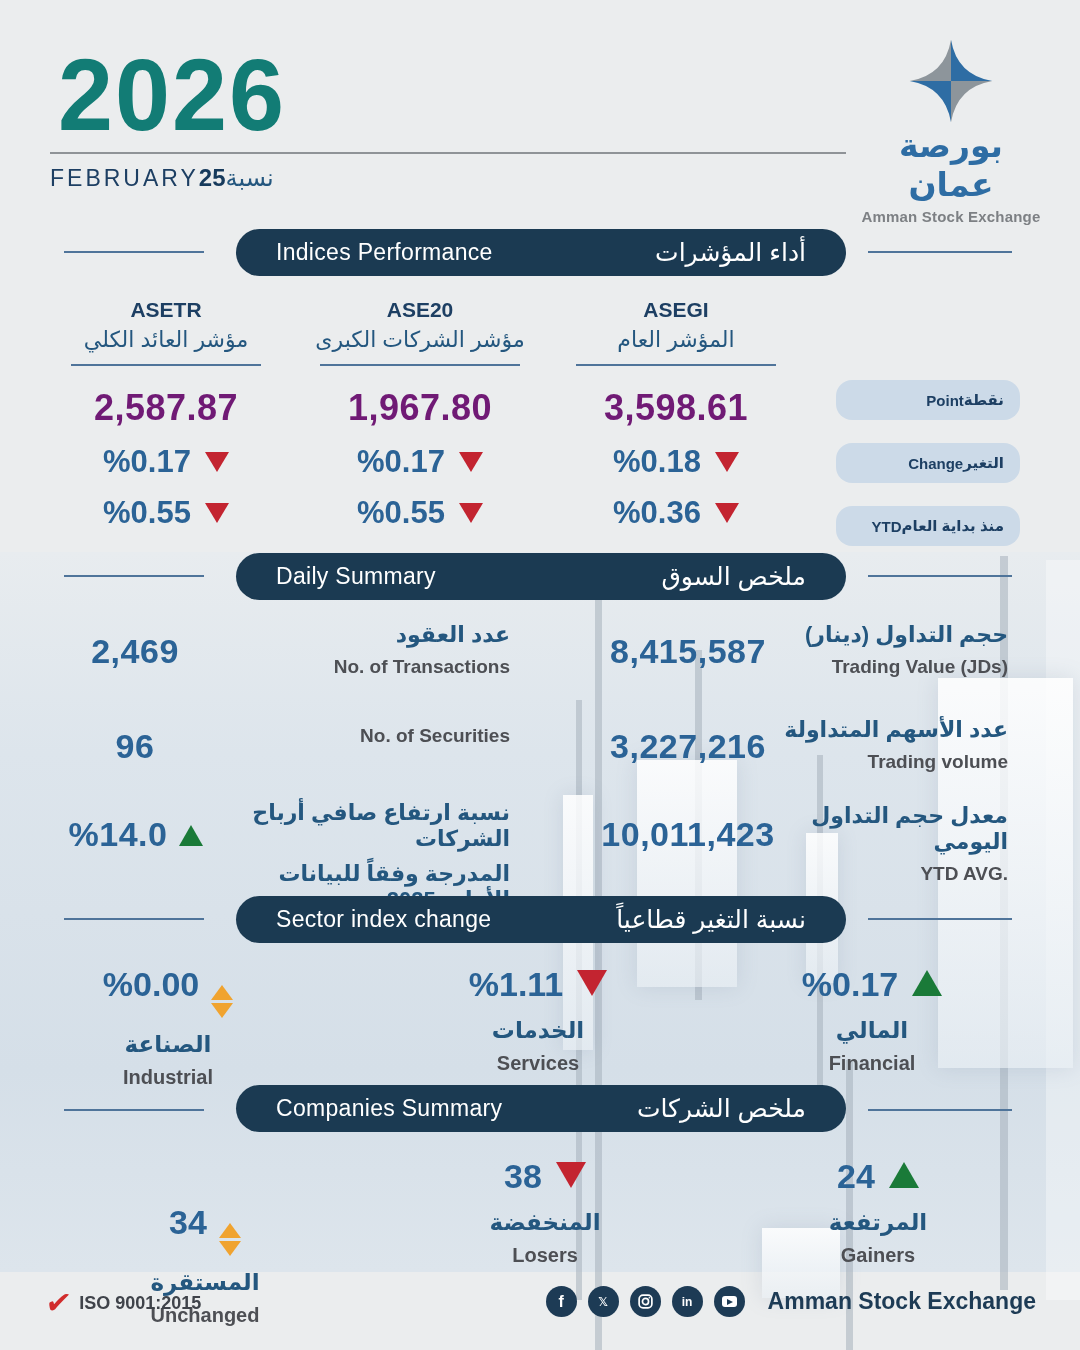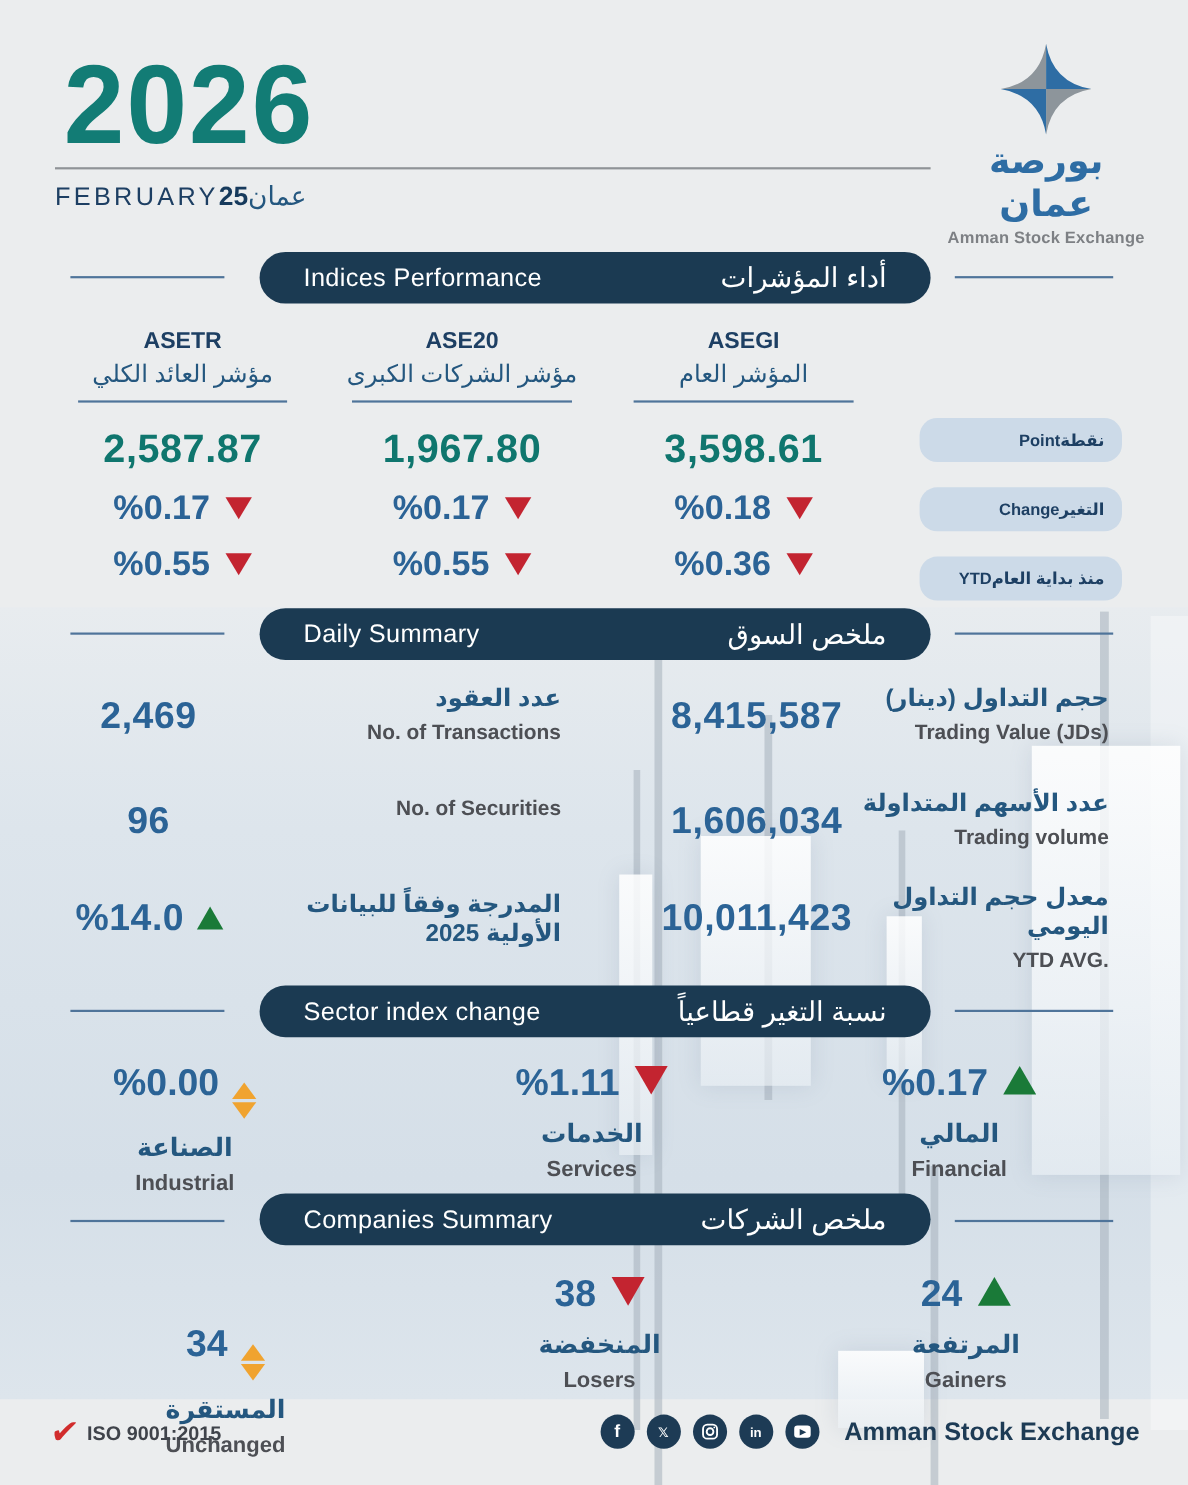--- a/index.html
+++ b/index.html
@@ -36,21 +36,21 @@
   .sec-pill { position:absolute; left:236px; width:610px; height:47px; background:#1b3a52;
     border-radius:24px; display:flex; align-items:center; justify-content:space-between;
     padding:0 40px; color:#fff; }
   .sec-en { font-size:23px; letter-spacing:.3px; }
   .sec-ar { font-size:25px; }
   
   .idx-col { position:absolute; top:298px; text-align:center; }
   .idx-code { font-size:21px; font-weight:700; color:#1d3f63; }
   .idx-name { font-size:22px; color:#24577f; margin-top:5px; }
   .idx-underline { width:200px; height:2px; background:#4f749a; margin:11px auto 0; }
-  .idx-point { margin-top:21px; font-size:36px; font-weight:700; color:#0f766e; letter-spacing:.5px; }
+  .idx-point { margin-top:21px; font-size:36px; font-weight:700; color:#701a75; letter-spacing:.5px; }
   .idx-chg { margin-top:15px; font-size:31px; font-weight:700; color:#2b6396; }
   .idx-ytd { margin-top:15px; font-size:31px; font-weight:700; color:#2b6396; }
   .pill-stack { position:absolute; left:836px; top:380px; width:184px; }
   .label-pill { width:184px; height:40px; background:#ccdae8; border-radius:16px;
     display:flex; align-items:center; justify-content:flex-end; padding:0 16px; margin-bottom:23px; }
   .label-pill .en { font-size:15px; font-weight:700; color:#1d3f63; }
   .label-pill .ar { font-size:15px; font-weight:700; color:#1d3f63; }
   
   .tri { display:inline-block; width:0; height:0; vertical-align:baseline; }
   .tri-down-sm { border-left:12px solid transparent; border-right:12px solid transparent;
@@ -109,21 +109,21 @@
     <div class="cbody" style="left:938px;top:126px;width:135px;height:390px;"></div>
     <div class="cbody" style="left:563px;top:243px;width:30px;height:255px;"></div>
     <div class="cbody" style="left:762px;top:676px;width:78px;height:70px;"></div>
   </div>
 
   <div class="year">2026</div>
   <div class="top-rule"></div>
   <div class="date-row">
     <span class="date-month">FEBRUARY</span>
     <span class="date-day">25</span>
-    <span class="date-ar" lang="ar">عمان</span>
+    <span class="date-ar" lang="ar">نسبة</span>
   </div>
 
   <div class="logo">
     <svg width="96" height="86" viewBox="0 0 100 100">
       <path d="M50,2 Q43,43 2,50 L50,50 Z" fill="#8d959b"></path>
       <path d="M50,2 Q57,43 98,50 L50,50 Z" fill="#2e6da4"></path>
       <path d="M98,50 Q57,57 50,98 L50,50 Z" fill="#8d959b"></path>
       <path d="M2,50 Q43,57 50,98 L50,50 Z" fill="#2e6da4"></path>
     </svg>
     <div class="logo-ar" lang="ar">بورصة عمان</div>
@@ -194,30 +194,31 @@
   <div class="ds-val" style="left:588px;top:632px;width:200px;">8,415,587</div>
   <div class="ds-lab" style="left:760px;top:622px;width:248px;">
     <div class="ar" lang="ar">حجم التداول (دينار)</div>
     <div class="en">Trading Value (JDs)</div>
   </div>
 
   <div class="ds-val" style="left:60px;top:727px;width:150px;">96</div>
   <div class="ds-lab" style="left:230px;top:717px;width:280px;">
     <div class="en">No. of Securities</div>
   </div>
-  <div class="ds-val" style="left:588px;top:727px;width:200px;">1,606,034</div>
+  <div class="ds-val" style="left:588px;top:727px;width:200px;">3,227,216</div>
   <div class="ds-lab" style="left:760px;top:717px;width:248px;">
     <div class="ar" lang="ar">عدد الأسهم المتداولة</div>
     <div class="en">Trading volume</div>
   </div>
 
   <div class="ds-val" style="left:36px;top:815px;width:200px;">
     <span>%14.0</span><span class="tri tri-up-med"></span>
   </div>
   <div class="ds-lab" style="left:210px;top:800px;width:300px;">
+    <div class="ar" lang="ar">نسبة ارتفاع صافي  أرباح الشركات</div>
     <div class="ar2" lang="ar">المدرجة وفقاً للبيانات الأولية 2025</div>
   </div>
   <div class="ds-val" style="left:578px;top:815px;width:220px;">10,011,423</div>
   <div class="ds-lab" style="left:740px;top:803px;width:268px;">
     <div class="ar" lang="ar">معدل حجم التداول اليومي</div>
     <div class="en">YTD AVG.</div>
   </div>
 
   <div class="sec-line" style="left:64px;top:918px;width:140px;"></div>
   <div class="sec-line" style="left:868px;top:918px;width:144px;"></div>

